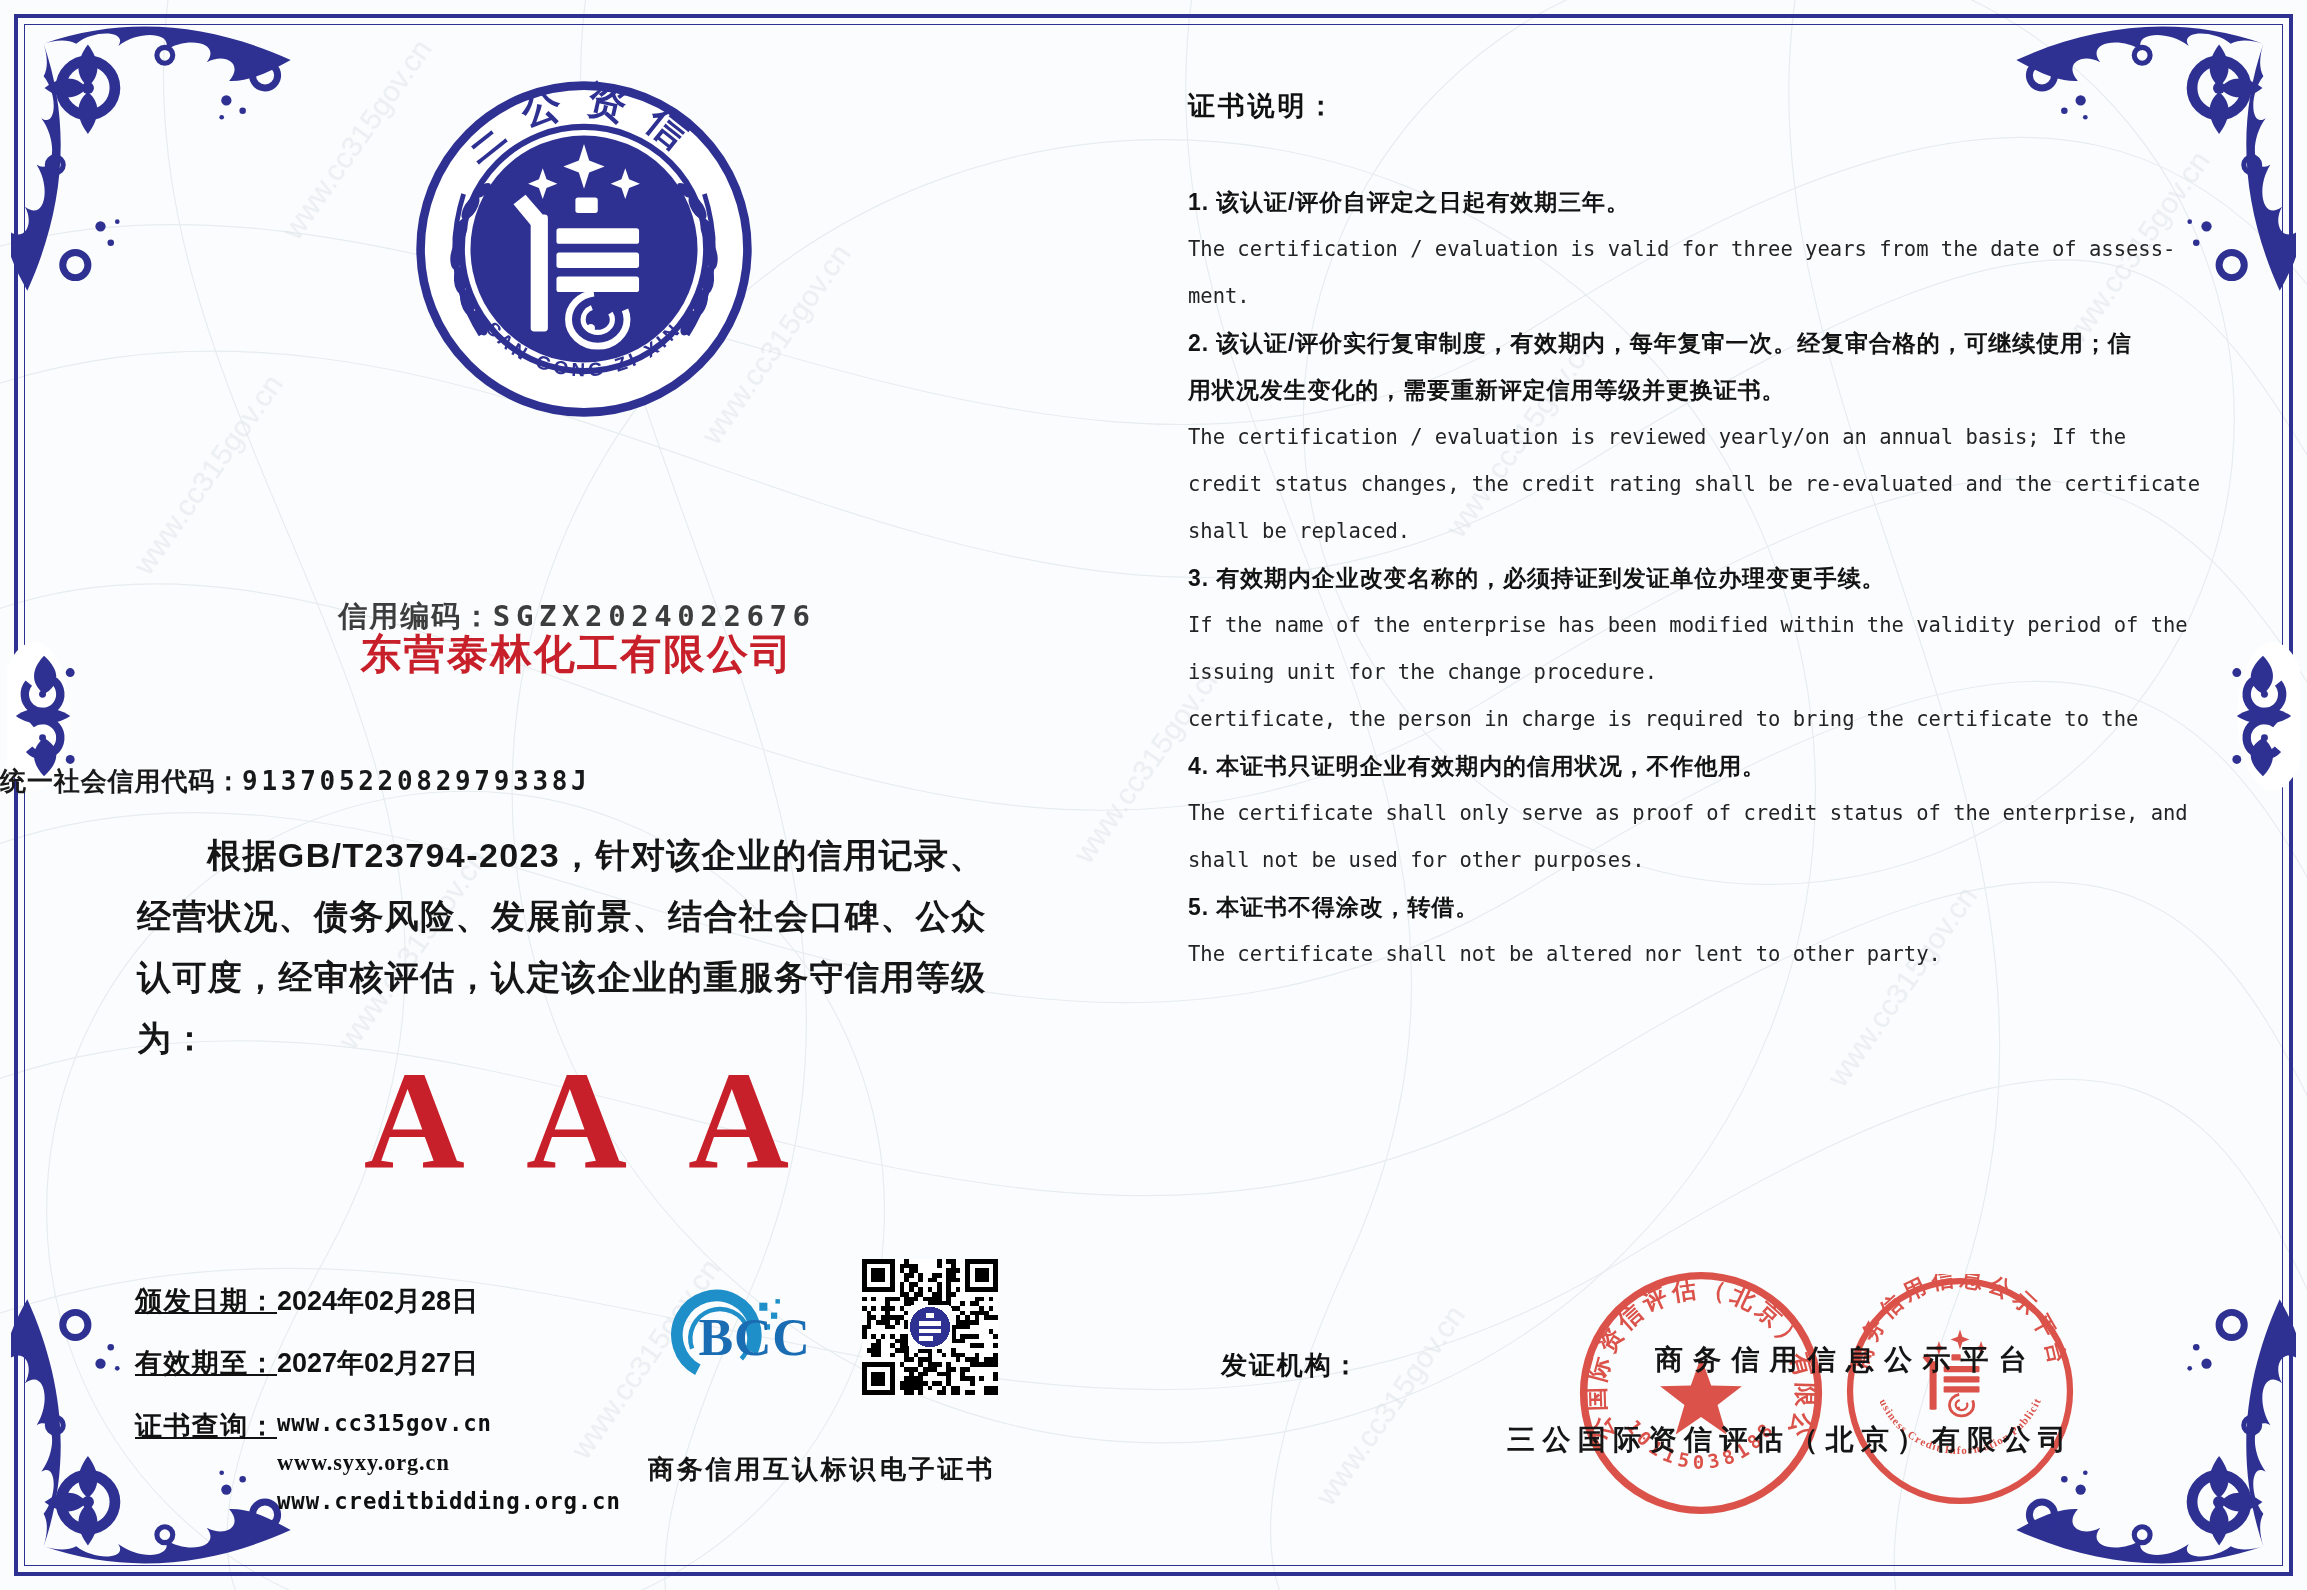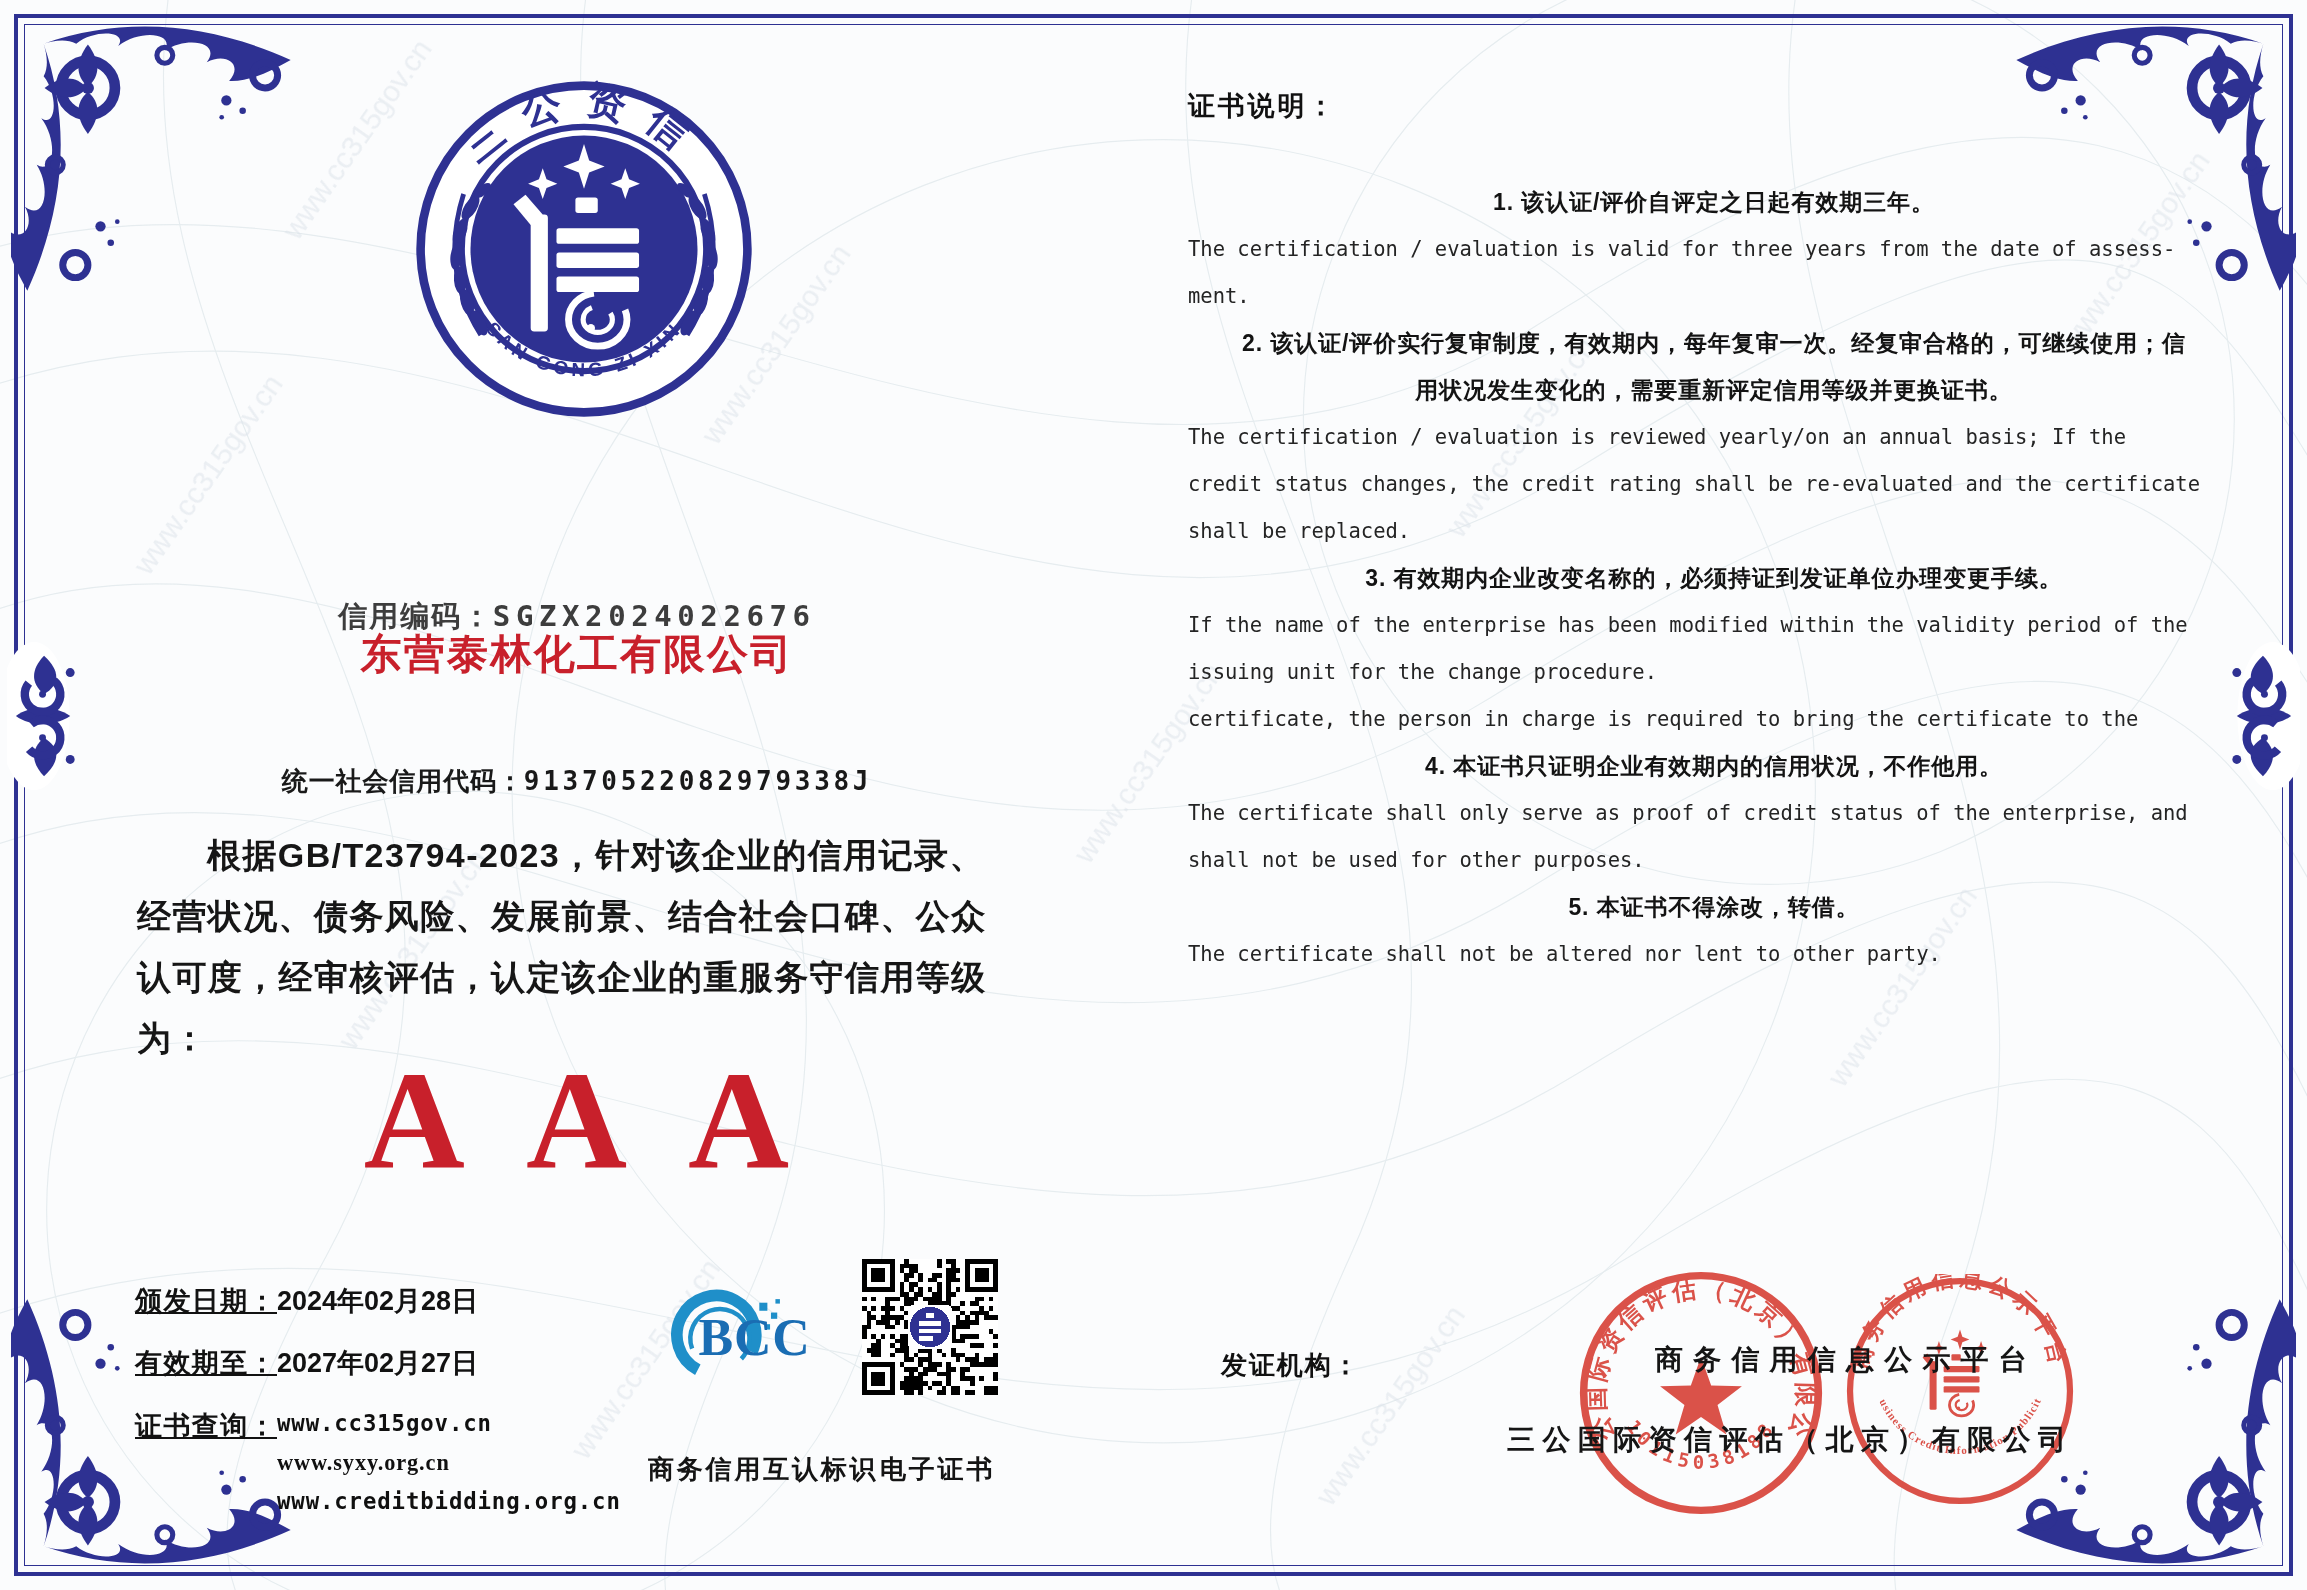--- a/index.html
+++ b/index.html
@@ -23,21 +23,21 @@
   .left-col{position:absolute;left:0;top:0;width:1154px;height:1590px;}
   .logo{position:absolute;left:412px;top:77px;width:344px;height:344px;}
   .cert-title{position:absolute;left:0;top:439px;width:1154px;text-align:center;
       font-family:"Liberation Serif",serif;font-weight:bold;font-size:81px;
       letter-spacing:28px;color:#131313;transform:translateX(14px);white-space:nowrap;}
   .code-line{position:absolute;left:0;top:597px;width:1154px;text-align:center;
       font-size:29px;font-weight:600;color:#3d3d3d;letter-spacing:1.9px;white-space:nowrap;}
   .code-line .val{font-family:"DejaVu Sans Mono",monospace;letter-spacing:5.6px;}
   .company{position:absolute;left:0;top:627px;width:1154px;text-align:center;
       font-size:41px;font-weight:bold;color:#c8202b;letter-spacing:2.3px;white-space:nowrap;}
-  .uscc-line{position:absolute;left:0;top:764px;width:1154px;text-align:center;
+  .uscc-line{position:absolute;left:0;top:764px;width:1154px;text-align:left;
       font-size:26px;font-weight:bold;color:#191919;letter-spacing:0.9px;white-space:nowrap;}
   .uscc-line .val{font-family:"DejaVu Sans Mono",monospace;letter-spacing:3.7px;font-weight:600;}
   .statement{position:absolute;left:137px;top:830px;width:931px;
       font-size:34px;font-weight:bold;color:#161616;letter-spacing:1.4px;}
   .statement div{height:61px;line-height:51px;white-space:nowrap;}
   .statement div.indent{padding-left:70px;}
   .rating{position:absolute;left:0;top:1046px;width:1154px;text-align:center;
       font-family:"Liberation Serif",serif;font-weight:bold;font-size:140px;
       color:#c8202b;letter-spacing:61px;transform:translateX(30px);line-height:149px;}
   .meta-row{position:absolute;left:135px;white-space:nowrap;font-size:27px;font-weight:bold;color:#121212;}
@@ -51,21 +51,21 @@
   .bcc{position:absolute;left:663px;top:1283px;width:155px;height:103px;}
   .qr{position:absolute;left:862px;top:1259px;width:136px;height:136px;}
   .badge-lab{position:absolute;top:1452px;font-size:26px;font-weight:600;color:#141414;letter-spacing:2.8px;white-space:nowrap;}
   .badge-lab.mutual{left:648px;}
   .badge-lab.ecert{left:880px;}
   
   .instr-head{position:absolute;left:1188px;top:88px;font-size:27px;font-weight:bold;
       letter-spacing:2.8px;color:#111;white-space:nowrap;}
   .instr{position:absolute;left:1188px;top:181px;width:1052px;}
   .instr .ln{height:47px;line-height:42px;white-space:nowrap;}
-  .instr .zh{font-size:23px;font-weight:bold;color:#131313;letter-spacing:0.9px;text-align:center;}
+  .instr .zh{font-size:23px;font-weight:bold;color:#131313;letter-spacing:0.9px;}
   .instr .en{font-size:20.5px;font-family:"DejaVu Sans Mono",monospace;font-weight:500;color:#242424;}
   .issuer-label{position:absolute;left:1221px;top:1348px;font-size:26px;font-weight:bold;
       letter-spacing:1.9px;color:#111;white-space:nowrap;}
   .stamp{position:absolute;opacity:.93;}
   .stamp.s-left{left:1577px;top:1269px;width:248px;height:248px;}
   .stamp.s-right{left:1843px;top:1274px;width:234px;height:234px;}
   .issuer-line1{position:absolute;left:1541px;top:1341px;width:610px;text-align:center;
       font-size:28px;font-weight:bold;color:#151515;letter-spacing:10.2px;white-space:nowrap;}
   .issuer-line2{position:absolute;left:1507px;top:1421px;font-size:28px;font-weight:bold;
       color:#151515;letter-spacing:7.4px;white-space:nowrap;}

